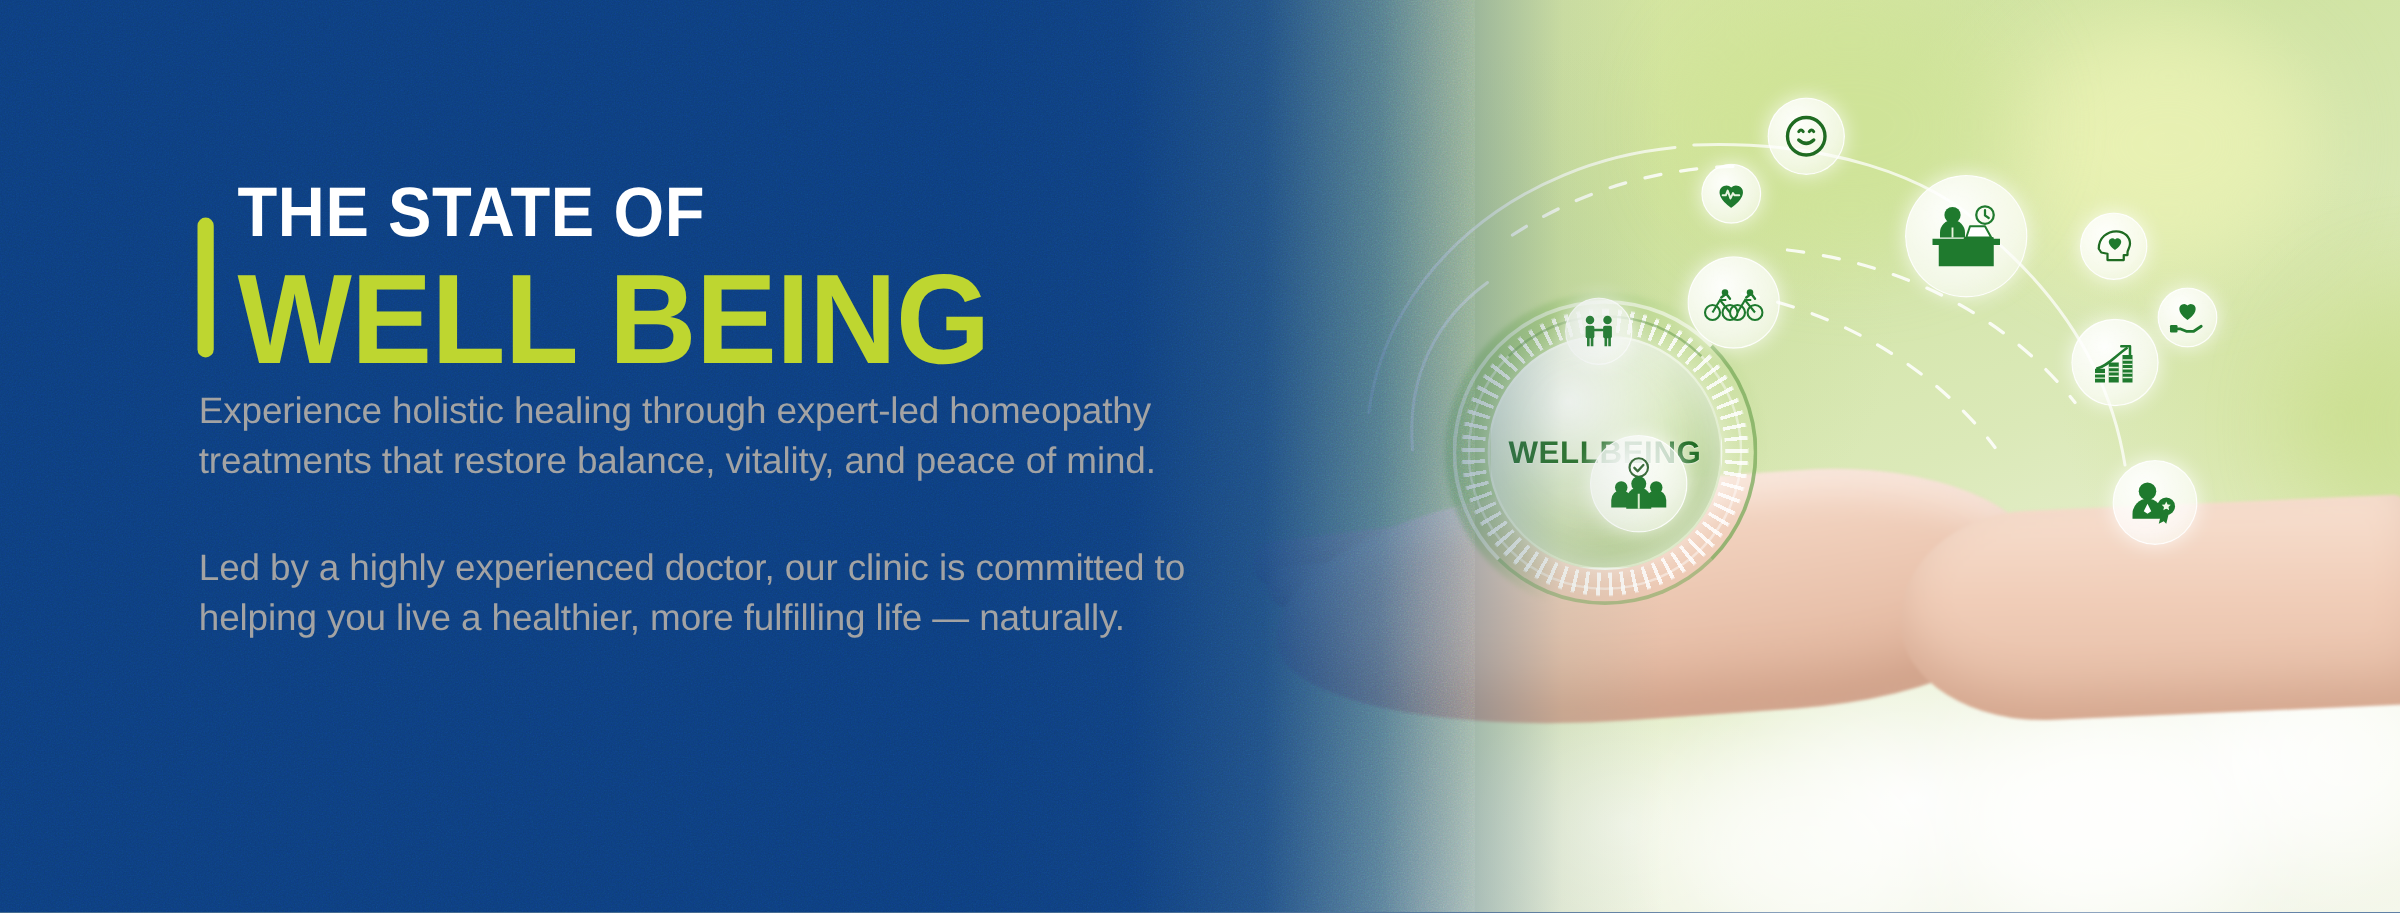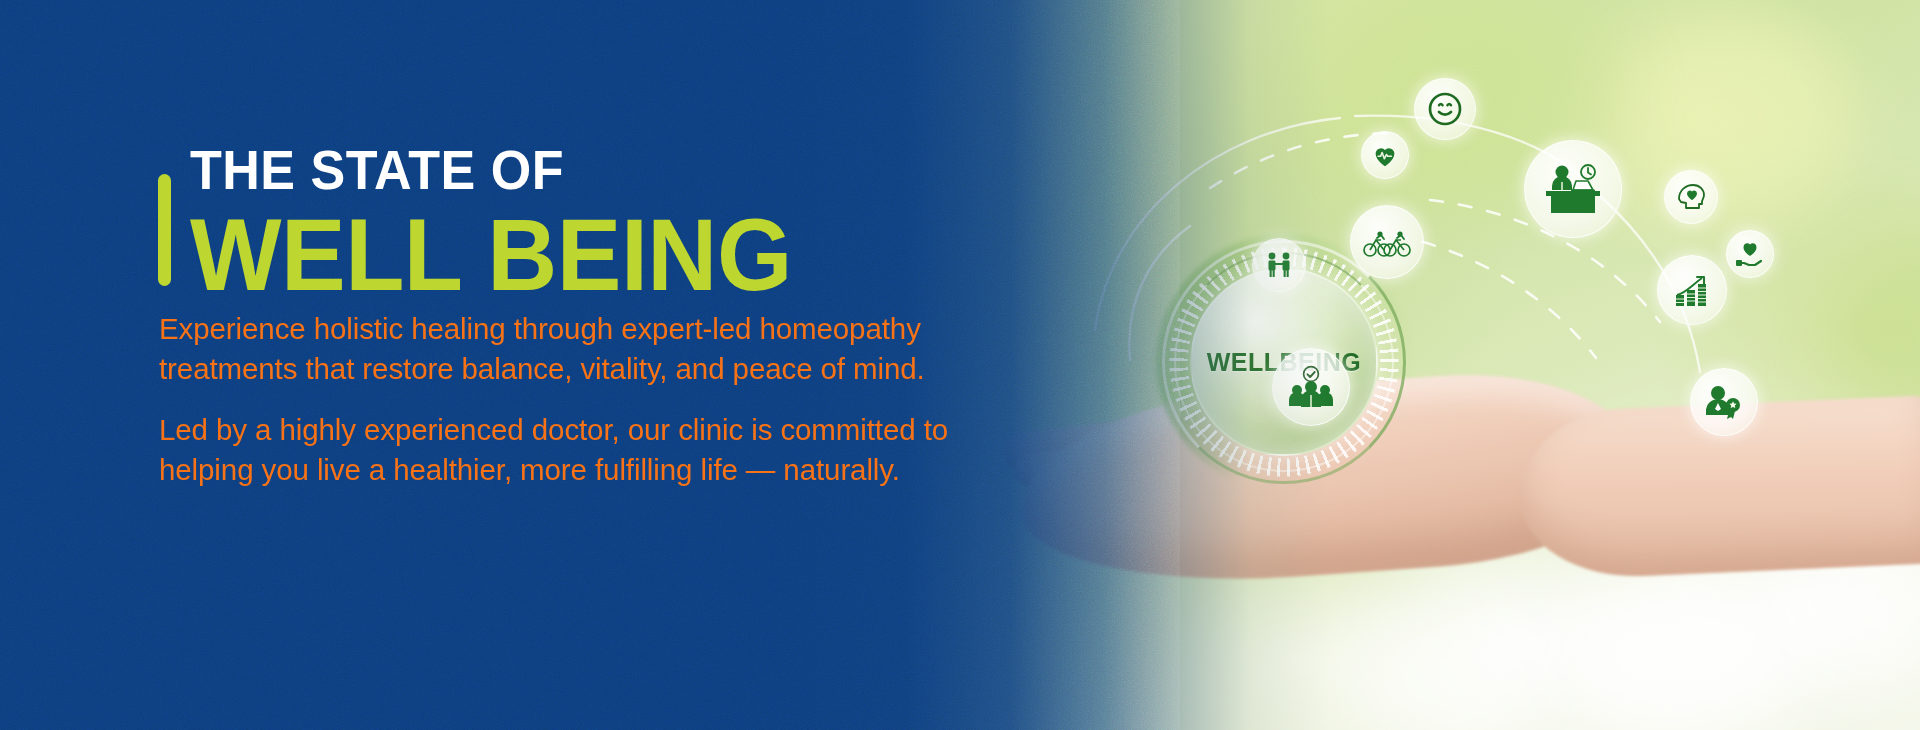--- a/index.html
+++ b/index.html
@@ -189,24 +189,24 @@
     transform:scaleX(.95); transform-origin:left center;
     white-space:nowrap;
     margin-top:2px;
   }
 
   .paragraphs { position:absolute; left:1px; top:295px; width:820px; }
   .para {
     font-family:"Liberation Sans", sans-serif;
     font-size:29.5px;
     line-height:40px;
-    color:#f97316;
+    color:#a3a3a3;
     letter-spacing:-.1px;
   }
-  .para + .para { margin-top:21px; }
+  .para + .para { margin-top:46px; }
 </style>
 </head>
 <body>
 
 <div id="hero">
 
   <div class="photo"></div>
 
   <div class="bokeh" style="left:1560px; top:560px; width:250px; height:190px; background:rgba(255,255,255,.85);"></div>
   <div class="bokeh" style="left:1340px; top:600px; width:210px; height:160px; background:rgba(255,255,255,.60);"></div>

